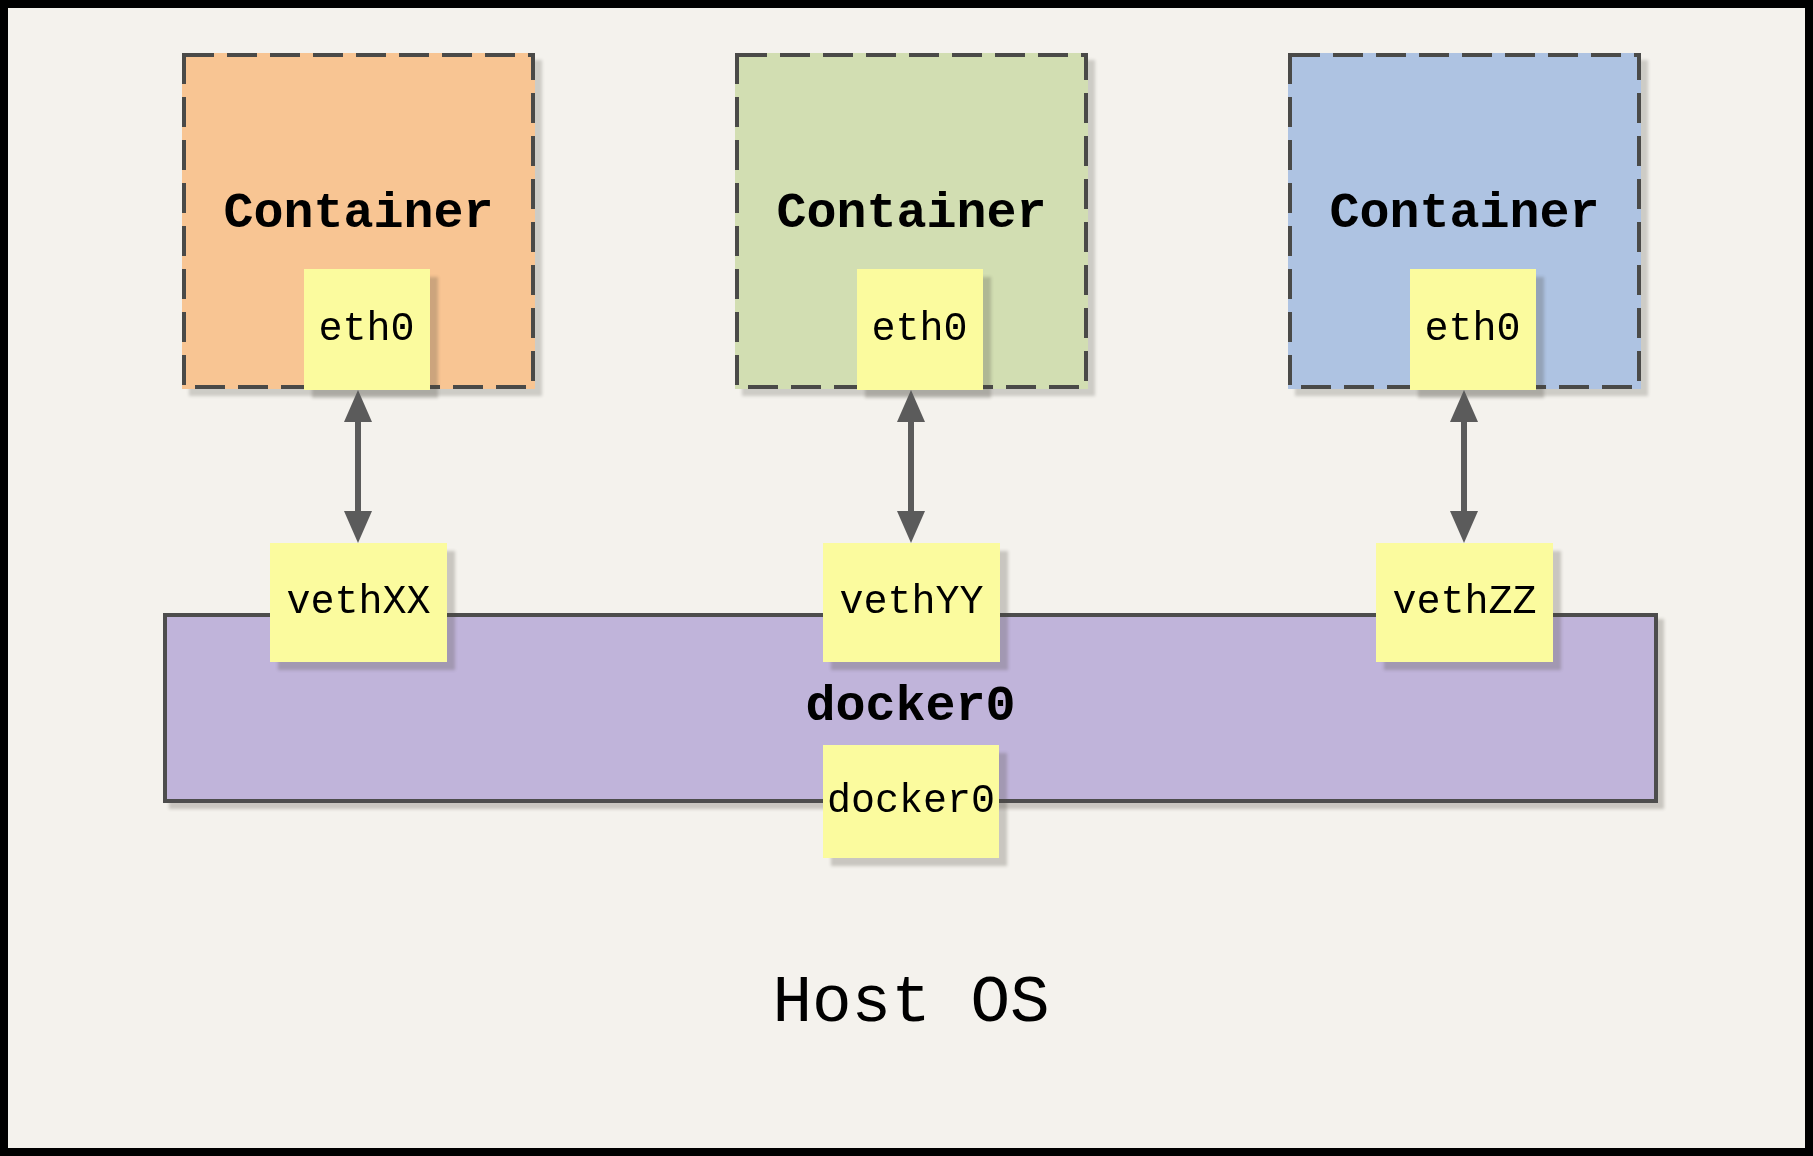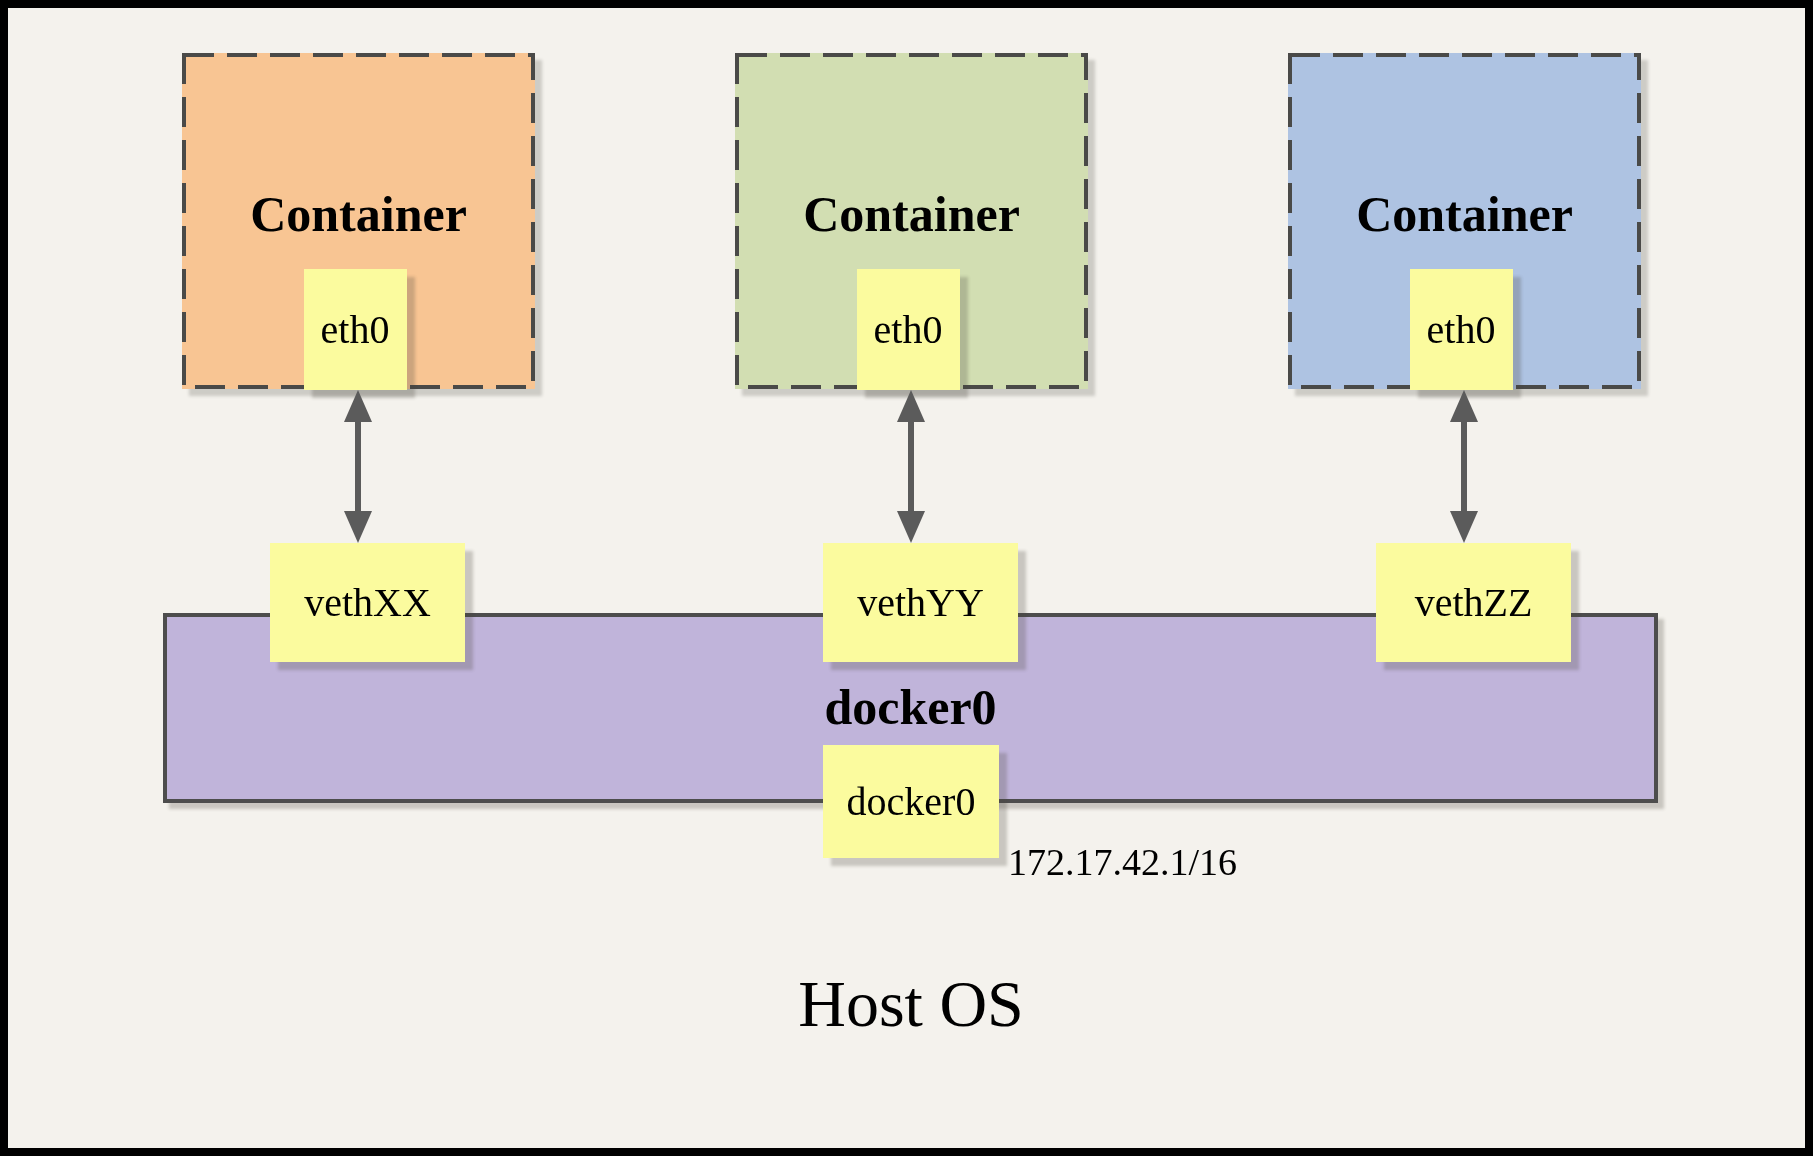--- a/index.html
+++ b/index.html
@@ -1,21 +1,21 @@
 <!DOCTYPE html>
 <html><head>
 <meta charset="utf-8">
 <style>
   html, body { margin: 0; padding: 0; background: #000; }
   .canvas {
     position: relative;
     width: 1813px;
     height: 1156px;
     background: #F4F2ED;
-    font-family: Liberation Serif, serif;
+    font-family: Liberation Mono, monospace;
     color: #000;
     overflow: hidden;
   }
   .frame {
     position: absolute;
     inset: 0;
     border: 8px solid #000;
     pointer-events: none;
     z-index: 60;
   }
@@ -43,25 +43,25 @@
   .ybox {
     position: absolute;
     background: #FBFB9E;
     box-shadow: 8px 8px 3px rgba(70, 68, 60, 0.25);
     display: flex;
     align-items: center;
     justify-content: center;
     font-size: 40px;
   }
   .ybox.eth {
-    width: 103px; height: 121px;
+    width: 126px; height: 121px;
     left: 50%; margin-left: -55px;
     bottom: -1px;
   }
-  .ybox.veth { top: 543px; width: 195px; height: 119px; z-index: 10; text-align: center; }
+  .ybox.veth { top: 543px; width: 177px; height: 119px; z-index: 10; text-align: center; }
   .ybox.v0 { left: 270px; }
   .ybox.v1 { left: 823px; }
   .ybox.v2 { left: 1376px; }
   .ybox.dbox { left: 823px; top: 745px; width: 176px; height: 113px; z-index: 10; }
   
   .arrow { position: absolute; top: 390px; width: 28px; height: 153px; }
   .arrow.a0 { left: 344px; }
   .arrow.a1 { left: 897px; }
   .arrow.a2 { left: 1450px; }
   .arrow-shaft {
@@ -178,18 +178,17 @@
     <span>vethZZ</span>
   </div>
   <div class="ybox veth v1">
     <span>vethYY</span>
   </div>
 
   <div class="ybox dbox">
     <span>docker0</span>
   </div>
 
-  <div class="ip-label">172.17.42.1/16</div>
 
   <div class="host-label">Host OS</div>
 
   <div class="frame"></div>
 </div>
 
 </body></html>

